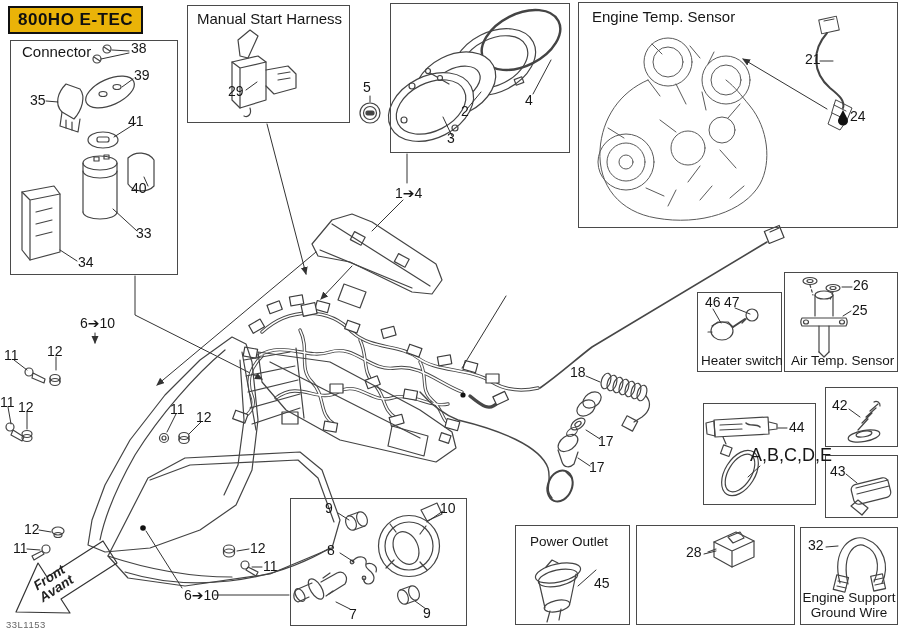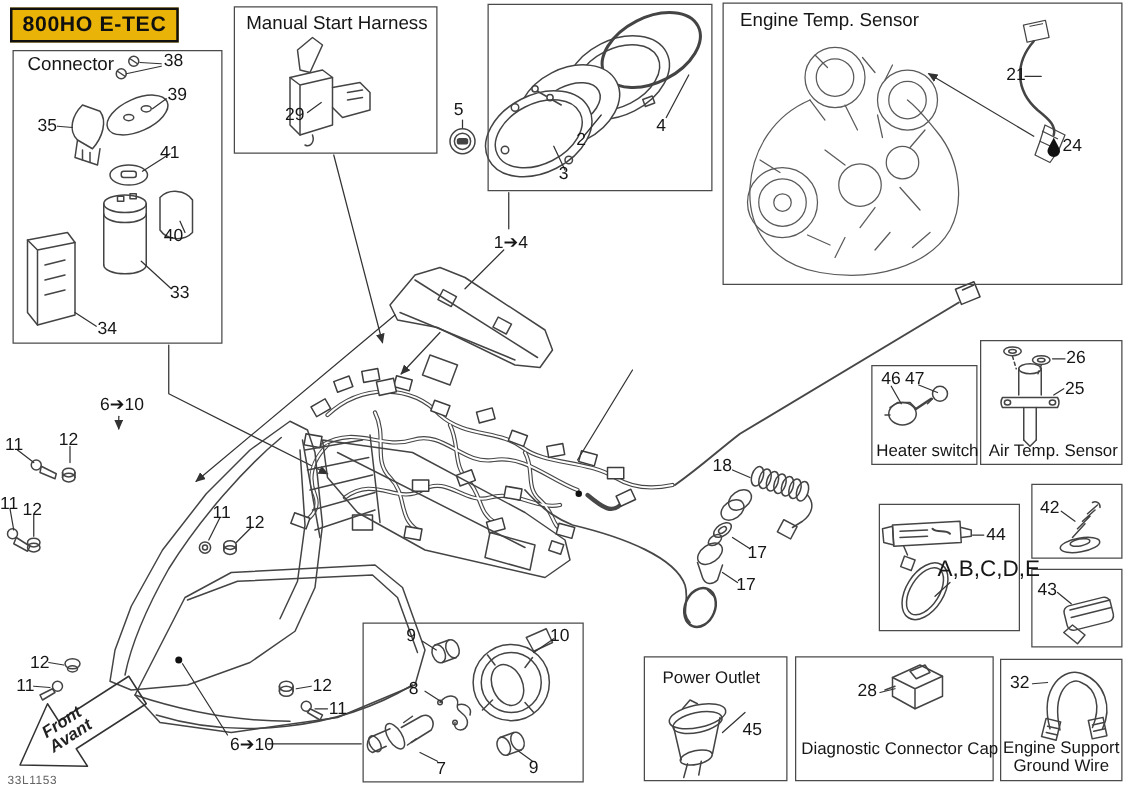--- a/index.html
+++ b/index.html
@@ -411,21 +411,20 @@
 <div class="pbox" style="left:703px;top:403px;width:113px;height:102px;"></div>
 <div class="pbox" style="left:825px;top:387px;width:73px;height:60px;"></div>
 <div class="pbox" style="left:825px;top:455px;width:73px;height:63px;"></div>
 
 <div class="pbox" style="left:290px;top:498px;width:177px;height:128px;"></div>
 
 <div class="pbox" style="left:515px;top:525px;width:115px;height:100px;"></div>
 <div class="plabel sm" style="left:530px;top:534px;">Power Outlet</div>
 
 <div class="pbox" style="left:636px;top:525px;width:159px;height:100px;"></div>
-<div class="plabel sm" style="left:641px;top:591px;">Diagnostic Connector Cap</div>
 
 <div class="pbox" style="left:800px;top:527px;width:98px;height:98px;"></div>
 <div class="plabel sm two-line" style="left:800px;top:590px;width:98px;">
   <div>Engine Support</div>
   <div>Ground Wire</div>
 </div>
 
 <div class="co" style="left:131px;top:41px;">38</div>
 <div class="co" style="left:134px;top:68px;text-align:center;">39</div>
 <div class="co" style="left:30px;top:93px;">35</div>

